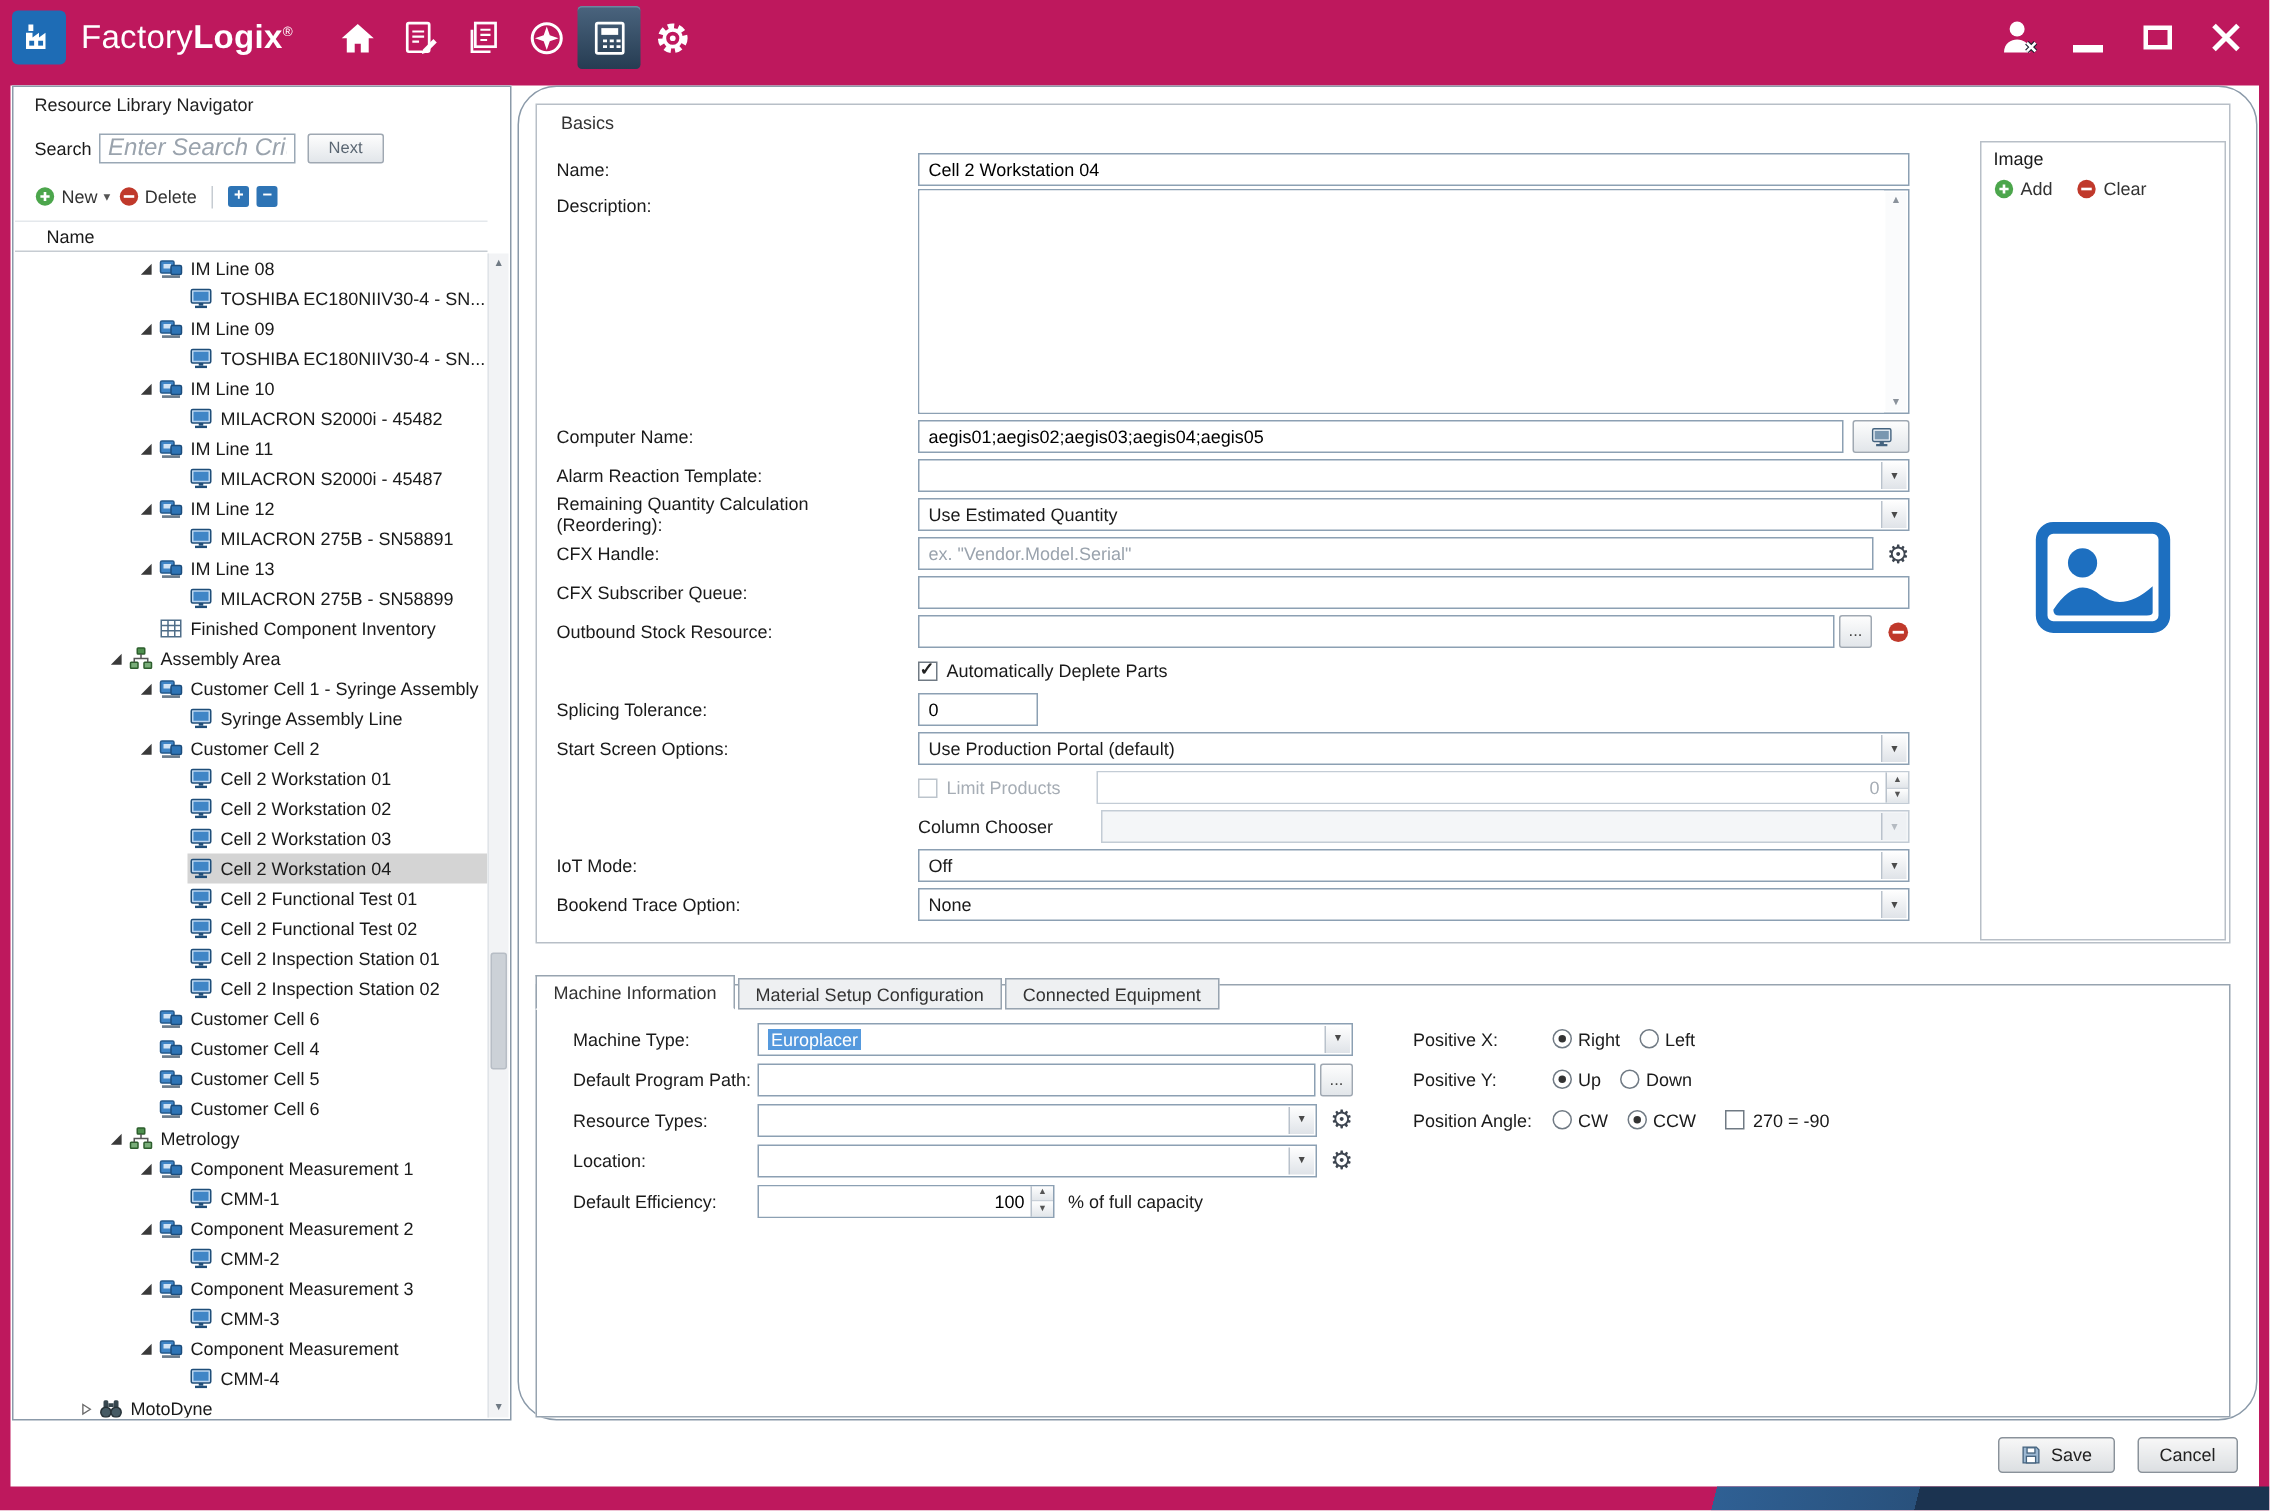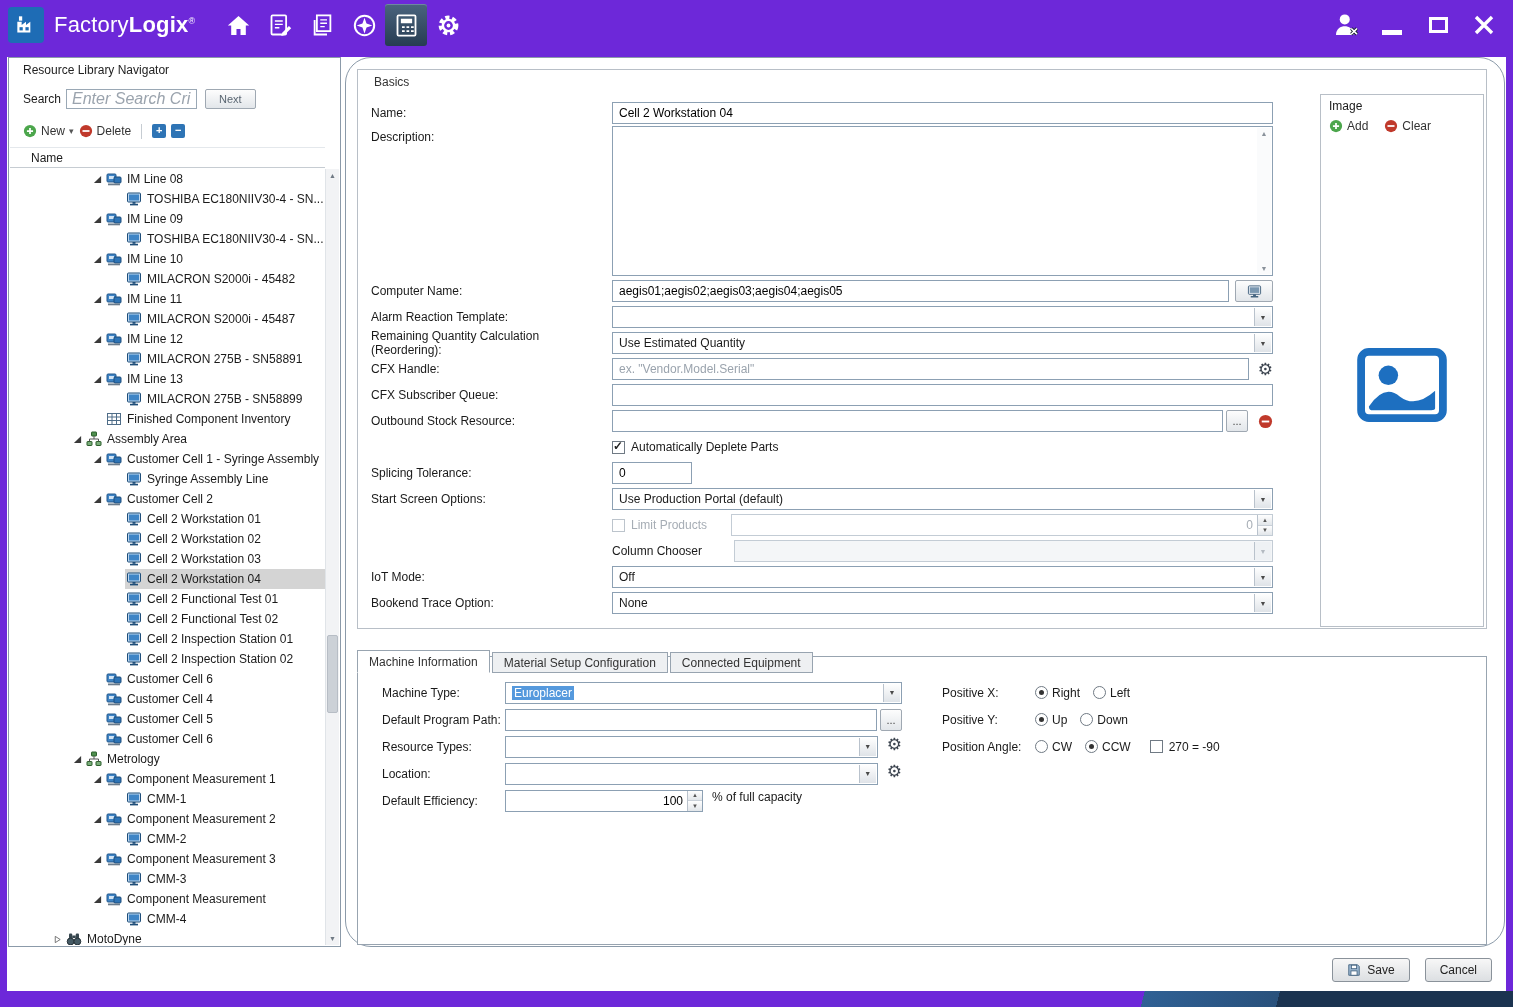--- a/index.html
+++ b/index.html
@@ -1,18 +1,18 @@
 <!DOCTYPE html>
 <html><head>
 <meta charset="utf-8">
 <style>
   * { box-sizing: border-box; }
   html,body { margin:0; padding:0; }
   body { font-family:"Liberation Sans", sans-serif; font-size:12px; color:#1a1a1a; }
-  .win { position:relative; width:1513px; height:1007px; background:#6d28d9; overflow:hidden; }
+  .win { position:relative; width:1513px; height:1007px; background:#be185d; overflow:hidden; }
 
   
   .titlebar { position:absolute; top:0; left:0; right:0; height:50px; display:flex; align-items:center; }
   .logo { width:36px; height:36px; margin:0 10px 0 8px; background:#1e6cb5; border-radius:4px; display:flex; align-items:center; justify-content:center; }
   .logo svg { width:26px; height:26px; }
   .brand { color:#fff; font-size:22px; letter-spacing:0.2px; white-space:nowrap; }
   .brand .b1 { font-weight:400; }
   .brand .b2 { font-weight:700; }
   .brand .reg { font-size:9px; vertical-align:super; }
   .navicons { display:flex; align-items:center; margin-left:22px; }
@@ -121,21 +121,21 @@
   
   .tabs { position:absolute; left:11px; top:576px; height:23px; display:flex; z-index:3;margin-top:16px; }
   .tab { padding:0 11px; display:flex; align-items:center; border:1px solid #98a4b0; background:#eef0f2;
          margin-right:2px; height:21px; margin-top:2px; color:#333; cursor:pointer; }
   .tab.checked { background:#fff; height:23px; margin-top:0; border-bottom:1px solid #fff; }
   .tabpanel { position:absolute; left:11px; top:598px; right:17px; bottom:1px; border:1px solid #98a4b0; background:#fff; }
 
   .miform { position:absolute; left:24px; top:22px; width:520px; }
   .mrow { display:flex; align-items:center; height:27px; }
   .milabel { width:123px; flex:none; }
-  .mctrl { flex:1; display:flex; align-items:flex-start; min-width:0; }
+  .mctrl { flex:1; display:flex; align-items:center; min-width:0; }
   .hl { background:#5599dd; color:#fff; padding:0 2px; }
   .miright { position:absolute; left:584px; top:22px; }
   .mirow { display:flex; align-items:center; height:27px; }
   .mirlabel { width:93px; flex:none; }
   .radio { width:13px; height:13px; border:1px solid #707a84; border-radius:50%; background:#fff; flex:none; position:relative; cursor:pointer; }
   .radio.checked:after { content:""; position:absolute; left:3px; top:3px; width:5px; height:5px; border-radius:50%; background:#333; }
   .rlabel { margin:0 13px 0 4px; }
 
   
   .footer-btns { position:absolute; right:14px; bottom:9px; display:flex; gap:15px; }

